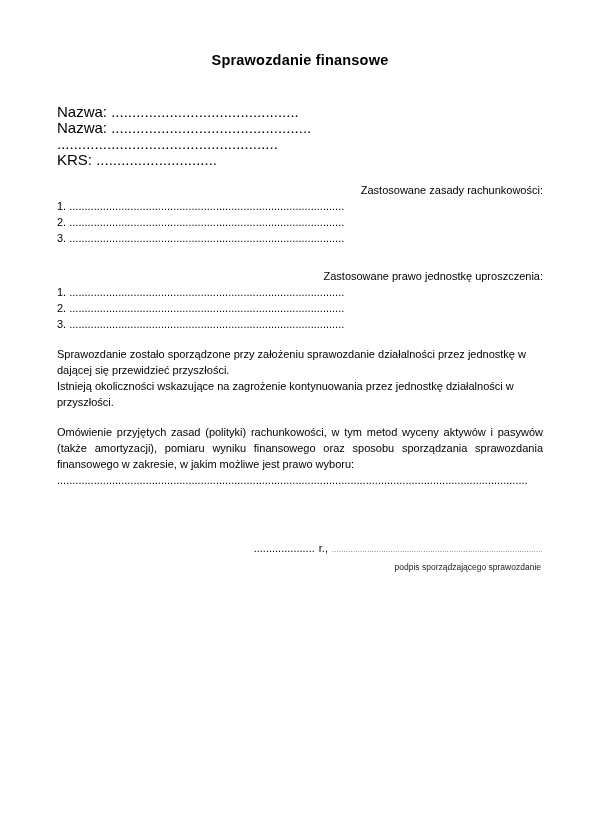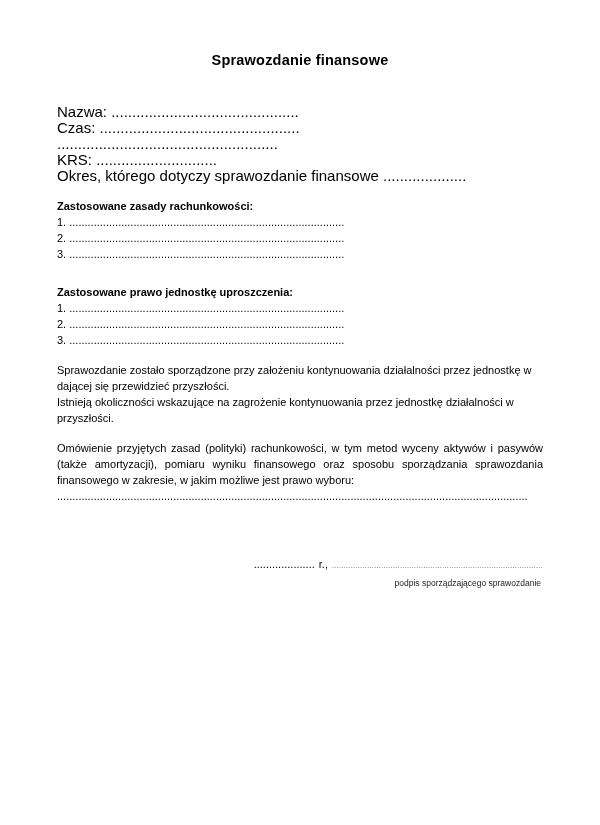--- a/index.html
+++ b/index.html
@@ -29,21 +29,21 @@
     font-size: 15px;
     line-height: 16px;
   }
   .line { white-space: nowrap; overflow: hidden; }
   .section {
     margin-top: 14px;
     font-size: 11px;
     line-height: 16px;
   }
   .section.second { margin-top: 22px; }
-  .section .heading { font-weight: bold; }
+  .section .heading { font-weight: normal; text-align: right; }
   .para {
     margin-top: 14px;
     font-size: 11px;
     line-height: 16px;
   }
   .para.justify { text-align: justify; }
   .para .fill { white-space: nowrap; overflow: hidden; display: block; }
   .signature {
     margin-top: 52px;
     text-align: right;
@@ -66,42 +66,41 @@
 </style>
 </head>
 <body>
 
 <div class="page">
 
   <h1 class="title">Sprawozdanie finansowe</h1>
 
   <div class="fields">
     <div class="line">Nazwa: .............................................</div>
-    <div class="line">Czas: ................................................</div>
+    <div class="line">Nazwa: ................................................</div>
     <div class="line">.....................................................</div>
     <div class="line">KRS: .............................</div>
-    <div class="line">Okres, którego dotyczy sprawozdanie finansowe ....................</div>
   </div>
 
   <div class="section">
     <div class="heading">Zastosowane zasady rachunkowości:</div>
     <div class="line">1. ..........................................................................................</div>
     <div class="line">2. ..........................................................................................</div>
     <div class="line">3. ..........................................................................................</div>
   </div>
 
   <div class="section second">
     <div class="heading">Zastosowane prawo jednostkę uproszczenia:</div>
     <div class="line">1. ..........................................................................................</div>
     <div class="line">2. ..........................................................................................</div>
     <div class="line">3. ..........................................................................................</div>
   </div>
 
   <div class="para">
-    <div>Sprawozdanie zostało sporządzone przy założeniu kontynuowania działalności przez jednostkę w dającej się przewidzieć przyszłości.</div>
+    <div>Sprawozdanie zostało sporządzone przy założeniu sprawozdanie działalności przez jednostkę w dającej się przewidzieć przyszłości.</div>
     <div>Istnieją okoliczności wskazujące na zagrożenie kontynuowania przez jednostkę działalności w przyszłości.</div>
   </div>
 
   <div class="para justify">
     <span>Omówienie przyjętych zasad (polityki) rachunkowości, w tym metod wyceny aktywów i pasywów (także amortyzacji), pomiaru wyniku finansowego oraz sposobu sporządzania sprawozdania finansowego w zakresie, w jakim możliwe jest prawo wyboru:</span>
     <span class="fill">..........................................................................................................................................................</span>
   </div>
 
   <div class="signature">
     <div class="sig-line">

